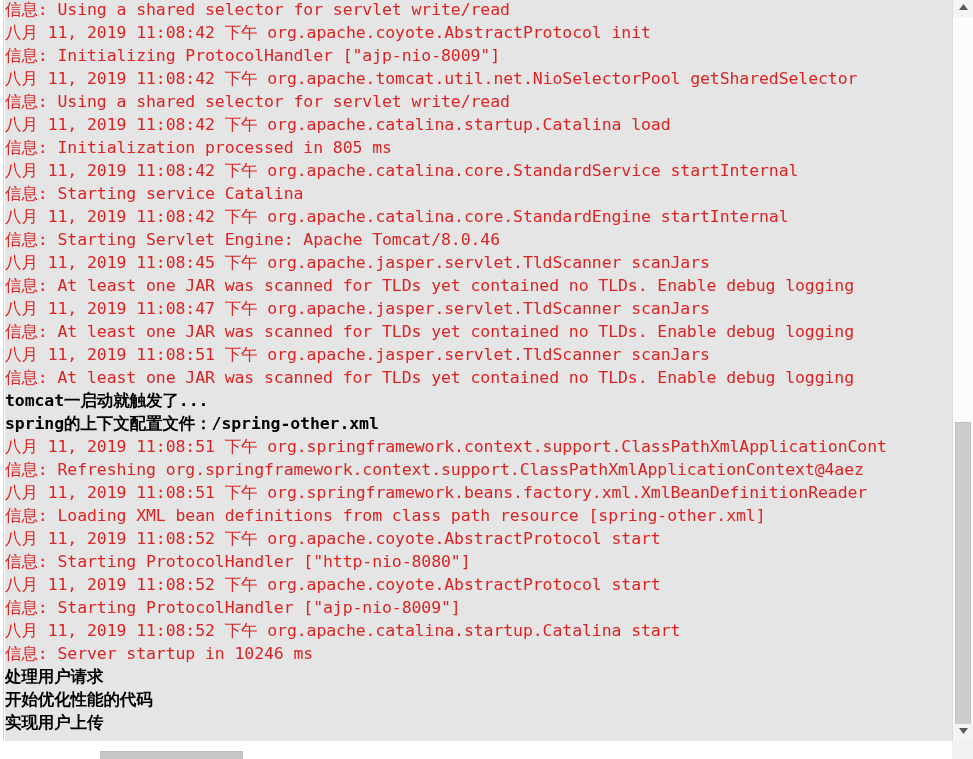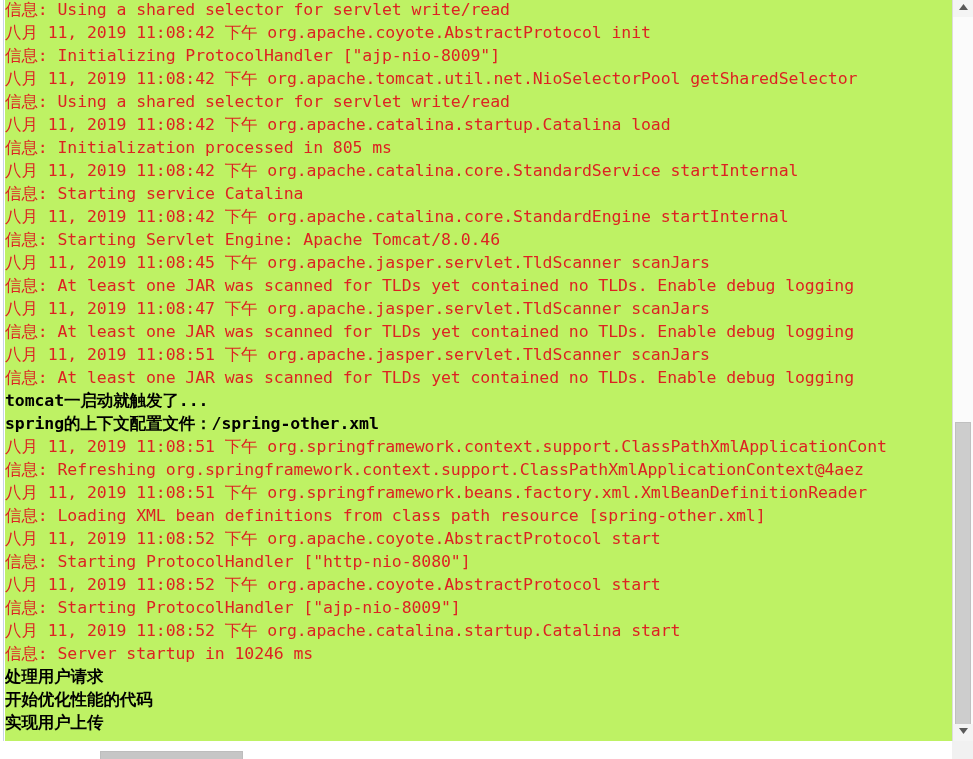--- a/index.html
+++ b/index.html
@@ -39,21 +39,21 @@
     box-sizing: border-box;
   }
 
   .console-viewport {
     position: absolute;
     left: 5px;
     top: 0;
     width: 947px;
     height: 741px;
     overflow: hidden;
-    background: #bef264;
+    background: #e5e5e5;
   }
 
   .console-lines {
     position: absolute;
     left: 0;
     top: -2px;
     width: 1600px;
     padding: 0;
     margin: 0;
     list-style: none;

